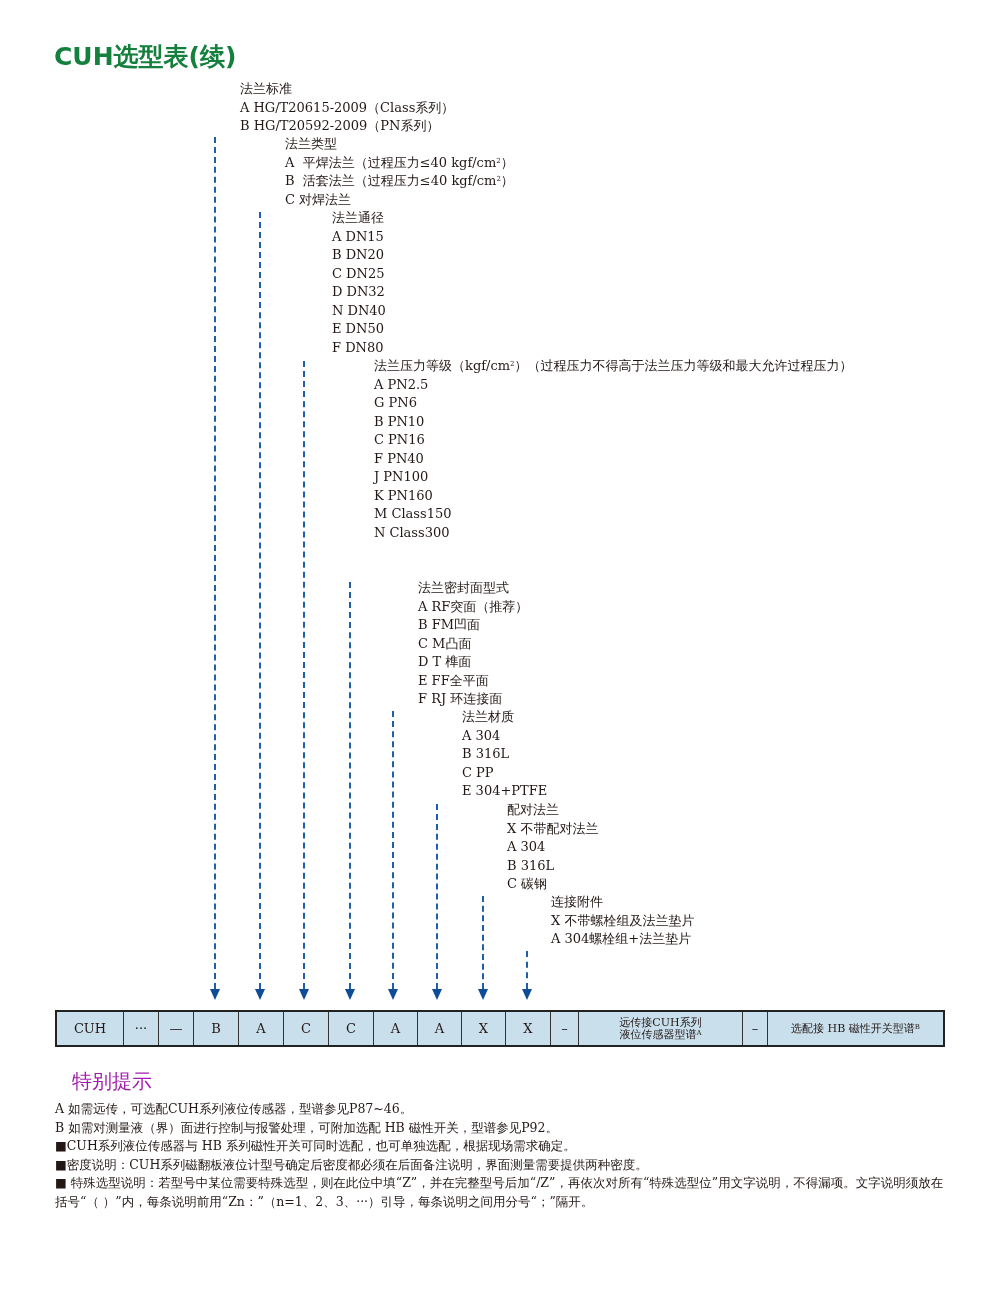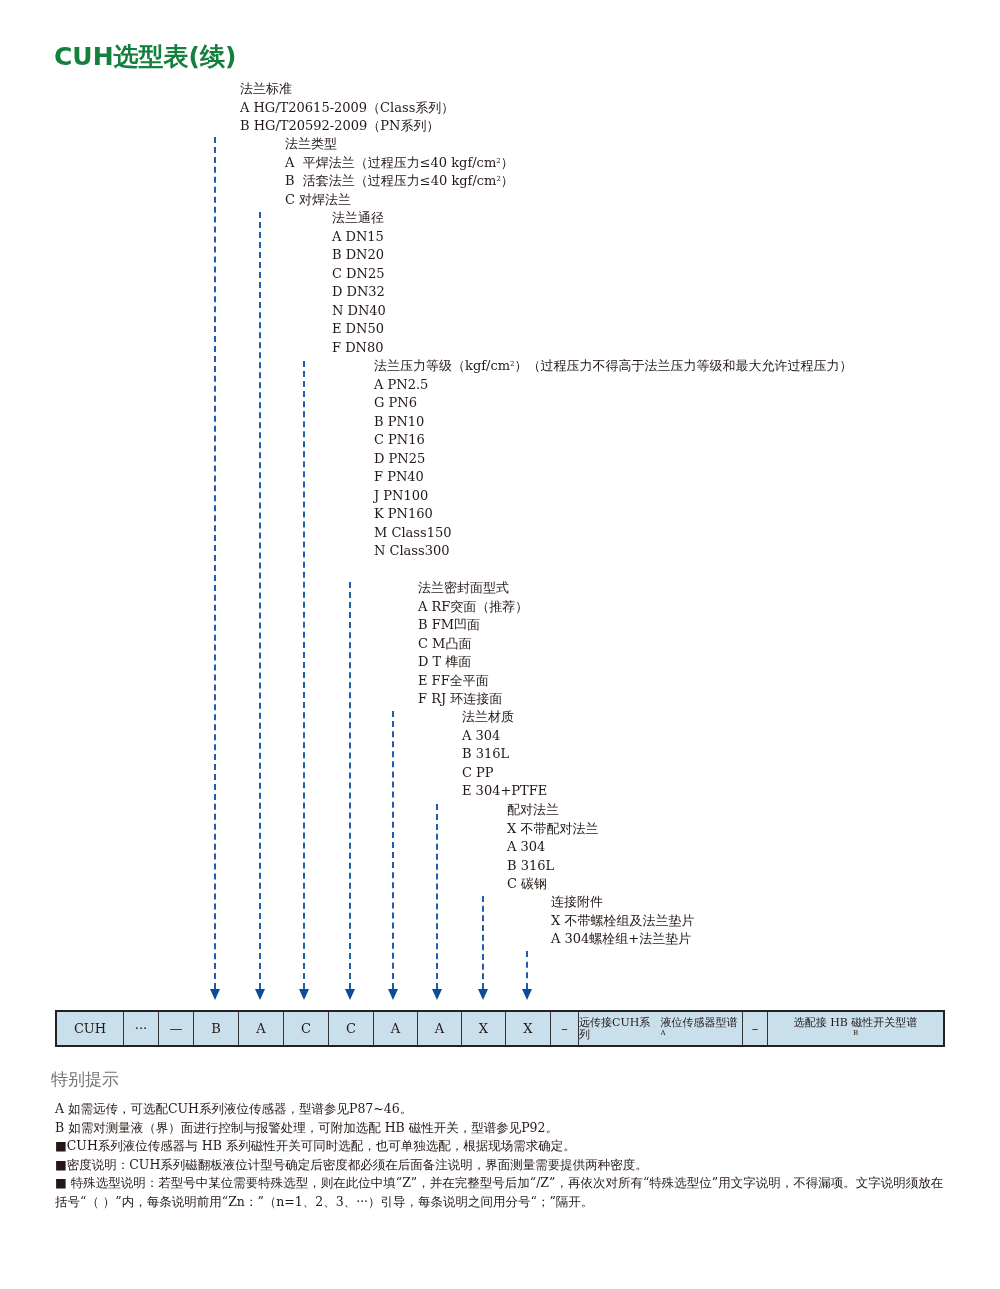--- a/index.html
+++ b/index.html
@@ -29,27 +29,27 @@
     border-top: 11px solid #0f4c97;
   }
   .codebar {
     position: absolute; left: 55px; top: 1010px; width: 890px; height: 37px;
     border: 2px solid #222; box-sizing: border-box; display: flex;
     background: #c9dfec;
   }
   .cell {
     box-sizing: border-box; border-right: 1.5px solid #333;
     display: flex; align-items: center; justify-content: center;
-    font-size: 13px; text-align: left; line-height: 13px;
+    font-size: 13px; text-align: right; line-height: 13px;
   }
   .cell:last-child { border-right: none; }
-  .cell.small { font-size: 11px; line-height: 12px; flex-direction: column; }
+  .cell.small { font-size: 11px; line-height: 12px; }
   .notes-title {
-    position: absolute; left: 51px; top: 1068px;
-    font-size: 17px; color: #737373;
+    position: absolute; left: 72px; top: 1068px;
+    font-size: 20px; color: #a21caf;
     font-family: "DejaVu Sans", "Liberation Sans", sans-serif;
   }
   .notes {
     position: absolute; left: 55px; top: 1100px; width: 895px;
     font-size: 12.5px; line-height: 18.5px;
   }
   .notes .n { white-space: normal; }
 </style>
 </head>
 <body>
@@ -79,21 +79,20 @@
   <div class="line">E  DN50</div>
   <div class="line">F  DN80</div>
 </div>
 
 <div class="grp" style="left:346px; top:357px;">
   <div class="line head">法兰压力等级（kgf/cm<sup>2</sup>）（过程压力不得高于法兰压力等级和最大允许过程压力）</div>
   <div class="line">A  PN2.5</div>
   <div class="line">G  PN6</div>
   <div class="line">B  PN10</div>
   <div class="line">C  PN16</div>
-  <div class="line">D  PN25</div>
   <div class="line">F  PN40</div>
   <div class="line">J  PN100</div>
   <div class="line">K PN160</div>
   <div class="line">M Class150</div>
   <div class="line">N Class300</div>
 </div>
 
 <div class="grp" style="left:390px; top:579px;">
   <div class="line head">法兰密封面型式</div>
   <div class="line">A  RF突面（推荐）</div>
@@ -150,21 +149,21 @@
   <div class="cell" style="width:35px;">—</div>
   <div class="cell" style="width:45px;">B</div>
   <div class="cell" style="width:45px;">A</div>
   <div class="cell" style="width:45px;">C</div>
   <div class="cell" style="width:45px;">C</div>
   <div class="cell" style="width:44px;">A</div>
   <div class="cell" style="width:44px;">A</div>
   <div class="cell" style="width:44px;">X</div>
   <div class="cell" style="width:45px;">X</div>
   <div class="cell" style="width:28px;">–</div>
-  <div class="cell small" style="width:164px; flex-direction:row;">
+  <div class="cell small" style="width:164px; flex-direction:column;">
     <span>远传接CUH系列</span>
     <span><span>液位传感器型谱</span><sup>A</sup></span>
   </div>
   <div class="cell" style="width:25px;">–</div>
   <div class="cell small" style="flex:1;">
     <span>选配接 HB 磁性开关型谱</span>
       <sup>B</sup>
   </div>
 </div>
 

